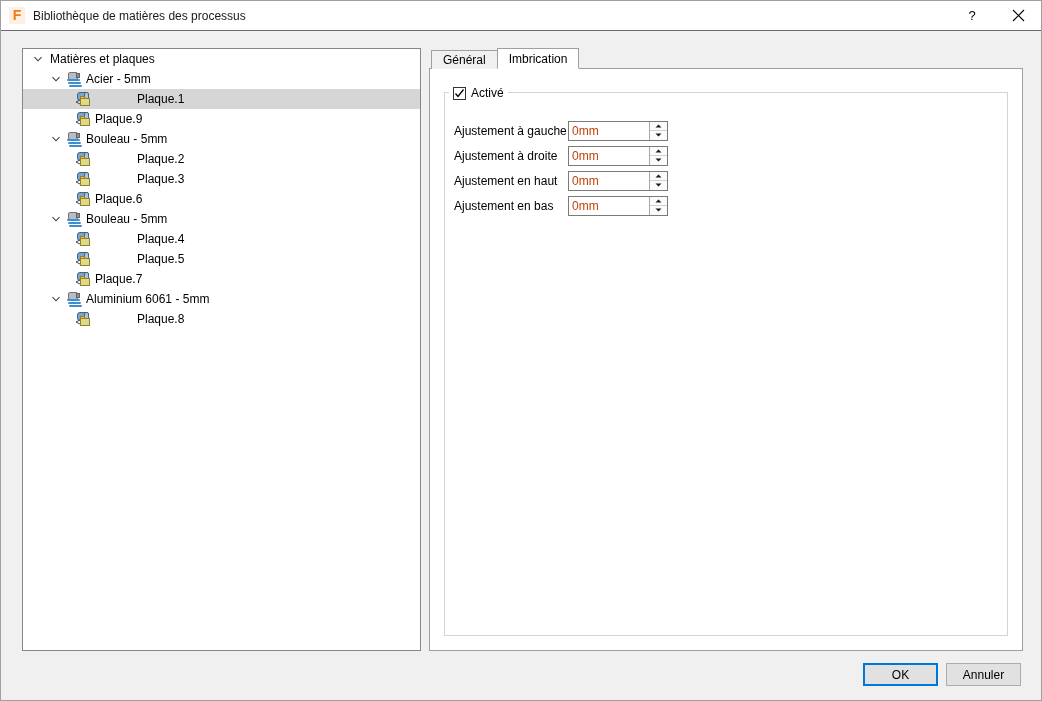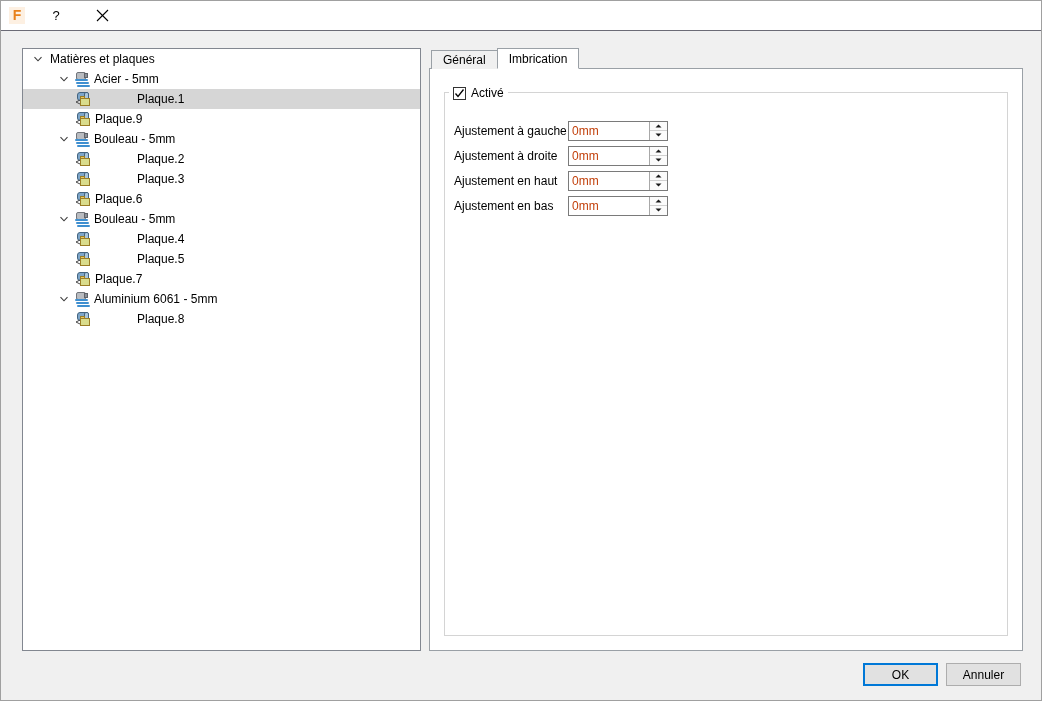--- a/index.html
+++ b/index.html
@@ -121,21 +121,21 @@
     justify-content: center;
     flex: 0 0 auto;
   }
   .chev svg { display:block; }
 
   .row-label { padding-left: 4px; }
   .row-label.bold { font-weight: normal; margin-left: 42px; }
 
   
   .ind-0 { padding-left: 7px; }
-  .ind-1 { padding-left: 25px; margin-left: 8px; }
+  .ind-1 { padding-left: 25px; }
   .ind-2 { padding-left: 50px; }
 
   
   .ico {
     width: 16px;
     height: 16px;
     flex: 0 0 auto;
     position: relative;
     margin-left: 2px;
   }
@@ -370,20 +370,21 @@
 </style>
 </head>
 <body>
 
 <div class="window">
 
   <div class="titlebar">
     <div class="title-icon">
       <div class="f-glyph">F</div>
     </div>
+    <div class="title-text">Bibliothèque de matières des processus</div>
     <div class="title-buttons">
       <div class="title-btn">
         <span>?</span>
       </div>
       <div class="title-btn close">
         <svg width="13" height="13" viewBox="0 0 13 13">
           <line x1="1" y1="1" x2="12" y2="12" stroke="#000" stroke-width="1.1"></line>
           <line x1="12" y1="1" x2="1" y2="12" stroke="#000" stroke-width="1.1"></line>
         </svg>
       </div>

